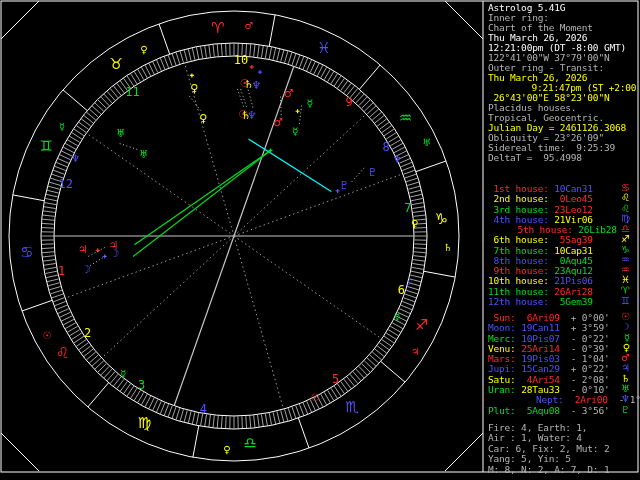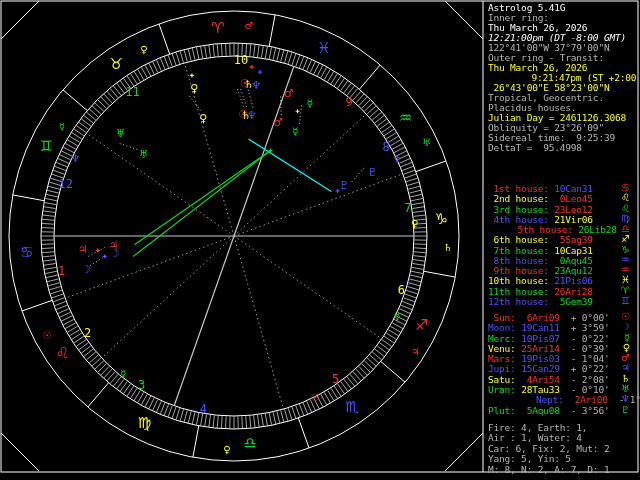--- a/index.html
+++ b/index.html
@@ -425,29 +425,30 @@
         <text x="447.6663235349439" y="247.94580206853712" fill="#ffff00" font-size="10" text-anchor="middle" dominant-baseline="middle">♄</text>
         <text x="397.2679225724637" y="160.2135535938516" fill="#5050ff" font-size="10" text-anchor="middle" dominant-baseline="middle">♆</text>
         <text x="426.8304825629276" y="143.19695589826551" fill="#00dd22" font-size="10" text-anchor="middle" dominant-baseline="middle">♅</text>
       </g>
   </svg>
 
   <div id="panel">
     <div id="hdr" class="hdr" style="top:3px">
         <div class="pline" style="color: rgb(255, 255, 255);">Astrolog 5.41G</div>
         <div class="pline" style="color: rgb(180, 180, 180);">Inner ring:</div>
+        <div class="pline" style="color: rgb(180, 180, 180);">Chart of the Moment</div>
         <div class="pline" style="color: rgb(255, 255, 255);">Thu March 26, 2026</div>
-        <div class="pline" style="color: rgb(255, 255, 255); font-style: italic;">12:21:00pm (DT -8:00 GMT)</div>
+        <div class="pline" style="color: rgb(255, 255, 255);">12:21:00pm (DT -8:00 GMT)</div>
         <div class="pline" style="color: rgb(180, 180, 180);">122°41'00"W 37°79'00"N</div>
         <div class="pline" style="color: rgb(180, 180, 180);">Outer ring - Transit:</div>
         <div class="pline" style="color: rgb(255, 255, 0);">Thu March 26, 2026</div>
         <div class="pline" style="color: rgb(255, 255, 0); margin-left: 38px;"> 9:21:47pm (ST +2:00 GMT)</div>
         <div class="pline" style="color: rgb(255, 255, 0);"> 26°43'00"E 58°23'00"N</div>
+        <div class="pline" style="color: rgb(180, 180, 180);">Placidus houses.</div>
         <div class="pline" style="color: rgb(180, 180, 180);">Tropical, Geocentric.</div>
-        <div class="pline" style="color: rgb(180, 180, 180);">Placidus houses.</div>
         <div class="pline" style="color: rgb(255, 255, 0);">Julian Day = 2461126.3068</div>
         <div class="pline" style="color: rgb(180, 180, 180);">Obliquity = 23°26'09"</div>
         <div class="pline" style="color: rgb(180, 180, 180);">Sidereal time:  9:25:39</div>
         <div class="pline" style="color: rgb(180, 180, 180);">DeltaT =  95.4998</div>
       </div>
     <div id="houses" class="rows" style="top:184px">
         <div class="row" style="line-height: 10.25px;"><span style="color: rgb(255, 42, 42);"> 1st house:</span><span style="color: rgb(80, 80, 255);"> 10Can31</span><span class="glyph" style="color: rgb(255, 42, 42);">♋</span></div>
         <div class="row" style="line-height: 10.25px;"><span style="color: rgb(255, 255, 0);"> 2nd house:</span><span style="color: rgb(255, 42, 42);">  0Leo45</span><span class="glyph" style="color: rgb(255, 255, 0);">♌</span></div>
         <div class="row" style="line-height: 10.25px;"><span style="color: rgb(0, 221, 34);"> 3rd house:</span><span style="color: rgb(255, 42, 42);"> 23Leo12</span><span class="glyph" style="color: rgb(0, 221, 34);">♌</span></div>
         <div class="row" style="line-height: 10.25px;"><span style="color: rgb(80, 80, 255);"> 4th house:</span><span style="color: rgb(255, 255, 0);"> 21Vir06</span><span class="glyph" style="color: rgb(80, 80, 255);">♍</span></div>

